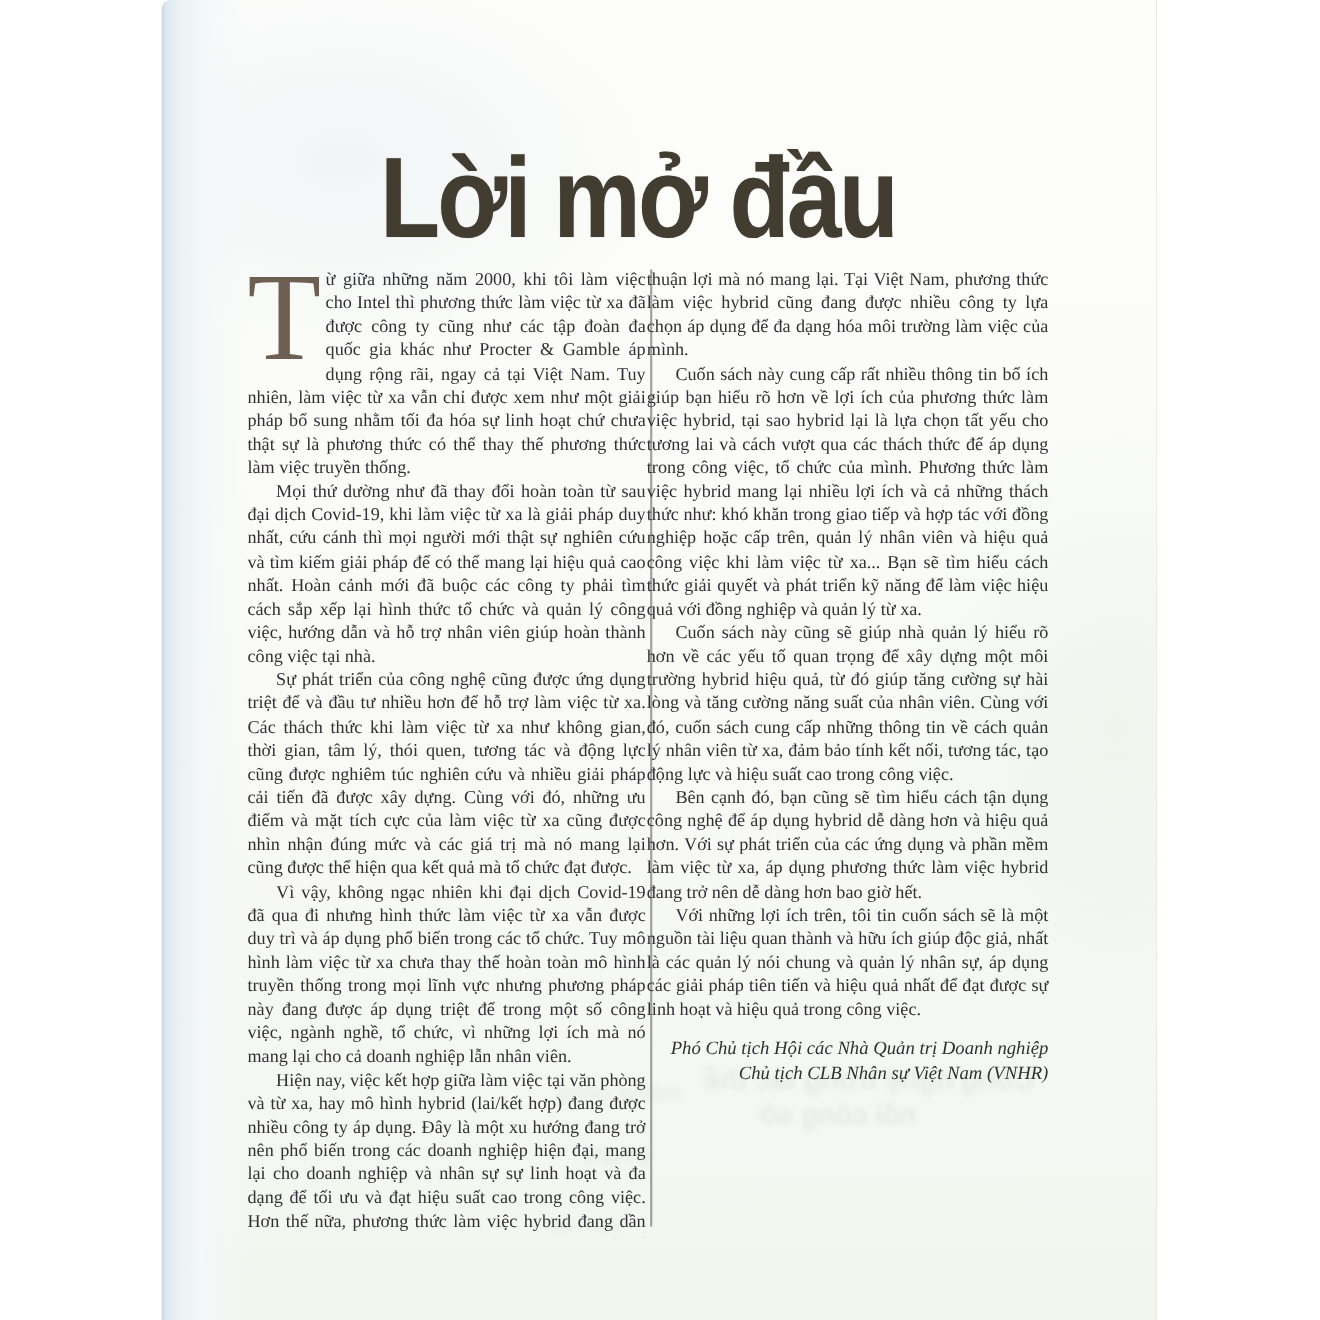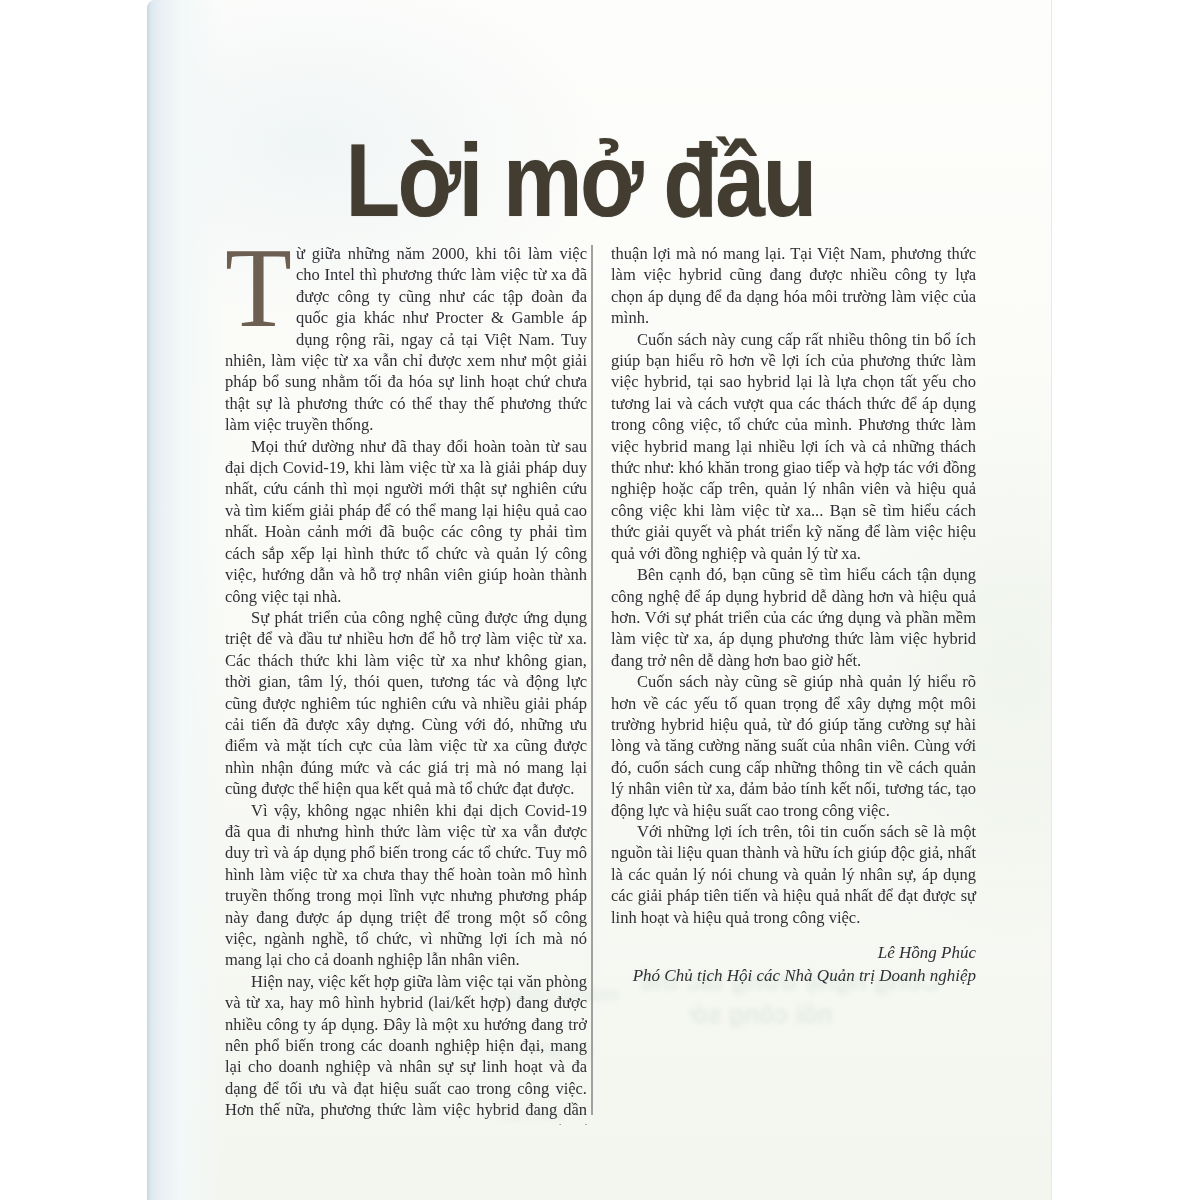--- a/index.html
+++ b/index.html
@@ -35,21 +35,21 @@
     transform:scaleX(0.86);
     transform-origin:50% 50%;
     text-shadow:0 0 1px rgba(66,60,49,0.4);
   }
   .col{
     position:absolute;top:243px;
     font-size:16.5px;line-height:21.4px;
     text-align:justify;color:#312f35;
   }
   .col1{left:225px;width:362px;height:882px;overflow:hidden;}
-  .col2{left:611px;width:365px;}
+  .col2{left:588px;width:365px;}
   .col p{margin:0;text-indent:26px;}
   .col p.noindent{text-indent:0;}
   .dropcap{
     float:left;
     font-family:"Liberation Serif", serif;
     font-size:114px;line-height:84px;
     height:84px;width:62px;
     margin:3px 9px 0 0;
     color:#6d6053;
     transform:scaleX(0.96);
@@ -103,23 +103,23 @@
     <p>Sự phát triển của công nghệ cũng được ứng dụng triệt để và đầu tư nhiều hơn để hỗ trợ làm việc từ xa. Các thách thức khi làm việc từ xa như không gian, thời gian, tâm lý, thói quen, tương tác và động lực cũng được nghiêm túc nghiên cứu và nhiều giải pháp cải tiến đã được xây dựng. Cùng với đó, những ưu điểm và mặt tích cực của làm việc từ xa cũng được nhìn nhận đúng mức và các giá trị mà nó mang lại cũng được thể hiện qua kết quả mà tổ chức đạt được.</p>
     <p>Vì vậy, không ngạc nhiên khi đại dịch Covid-19 đã qua đi nhưng hình thức làm việc từ xa vẫn được duy trì và áp dụng phổ biến trong các tổ chức. Tuy mô hình làm việc từ xa chưa thay thế hoàn toàn mô hình truyền thống trong mọi lĩnh vực nhưng phương pháp này đang được áp dụng triệt để trong một số công việc, ngành nghề, tổ chức, vì những lợi ích mà nó mang lại cho cả doanh nghiệp lẫn nhân viên.</p>
     <p>Hiện nay, việc kết hợp giữa làm việc tại văn phòng và từ xa, hay mô hình hybrid (lai/kết hợp) đang được nhiều công ty áp dụng. Đây là một xu hướng đang trở nên phổ biến trong các doanh nghiệp hiện đại, mang lại cho doanh nghiệp và nhân sự sự linh hoạt và đa dạng để tối ưu và đạt hiệu suất cao trong công việc. Hơn thế nữa, phương thức làm việc hybrid đang dần được ưa chuộng và trở thành một trong những yếu tố thu hút người lao động khi lựa chọn môi trường làm việc vì sự linh hoạt và</p>
   </div>
 
   <div class="divider"></div>
 
   <div class="col col2">
     <p class="noindent">thuận lợi mà nó mang lại. Tại Việt Nam, phương thức làm việc hybrid cũng đang được nhiều công ty lựa chọn áp dụng để đa dạng hóa môi trường làm việc của mình.</p>
     <p>Cuốn sách này cung cấp rất nhiều thông tin bổ ích giúp bạn hiểu rõ hơn về lợi ích của phương thức làm việc hybrid, tại sao hybrid lại là lựa chọn tất yếu cho tương lai và cách vượt qua các thách thức để áp dụng trong công việc, tổ chức của mình. Phương thức làm việc hybrid mang lại nhiều lợi ích và cả những thách thức như: khó khăn trong giao tiếp và hợp tác với đồng nghiệp hoặc cấp trên, quản lý nhân viên và hiệu quả công việc khi làm việc từ xa... Bạn sẽ tìm hiểu cách thức giải quyết và phát triển kỹ năng để làm việc hiệu quả với đồng nghiệp và quản lý từ xa.</p>
+    <p>Cuốn sách này cũng sẽ giúp nhà quản lý hiểu rõ hơn về các yếu tố quan trọng để xây dựng một môi trường hybrid hiệu quả, từ đó giúp tăng cường sự hài lòng và tăng cường năng suất của nhân viên. Cùng với đó, cuốn sách cung cấp những thông tin về cách quản lý nhân viên từ xa, đảm bảo tính kết nối, tương tác, tạo động lực và hiệu suất cao trong công việc.</p>
     <p>Bên cạnh đó, bạn cũng sẽ tìm hiểu cách tận dụng công nghệ để áp dụng hybrid dễ dàng hơn và hiệu quả hơn. Với sự phát triển của các ứng dụng và phần mềm làm việc từ xa, áp dụng phương thức làm việc hybrid đang trở nên dễ dàng hơn bao giờ hết.</p>
-    <p>Cuốn sách này cũng sẽ giúp nhà quản lý hiểu rõ hơn về các yếu tố quan trọng để xây dựng một môi trường hybrid hiệu quả, từ đó giúp tăng cường sự hài lòng và tăng cường năng suất của nhân viên. Cùng với đó, cuốn sách cung cấp những thông tin về cách quản lý nhân viên từ xa, đảm bảo tính kết nối, tương tác, tạo động lực và hiệu suất cao trong công việc.</p>
     <p>Với những lợi ích trên, tôi tin cuốn sách sẽ là một nguồn tài liệu quan thành và hữu ích giúp độc giả, nhất là các quản lý nói chung và quản lý nhân sự, áp dụng các giải pháp tiên tiến và hiệu quả nhất để đạt được sự linh hoạt và hiệu quả trong công việc.</p>
 
     <div class="signature">
-      <div>Lê Hồng Phúc</div>
       <div>Phó Chủ tịch Hội các Nhà Quản trị Doanh nghiệp</div>
+      <div>Chủ tịch CLB Nhân sự Việt Nam (VNHR)</div>
     </div>
   </div>
 
 </div>
 
 </body></html>

